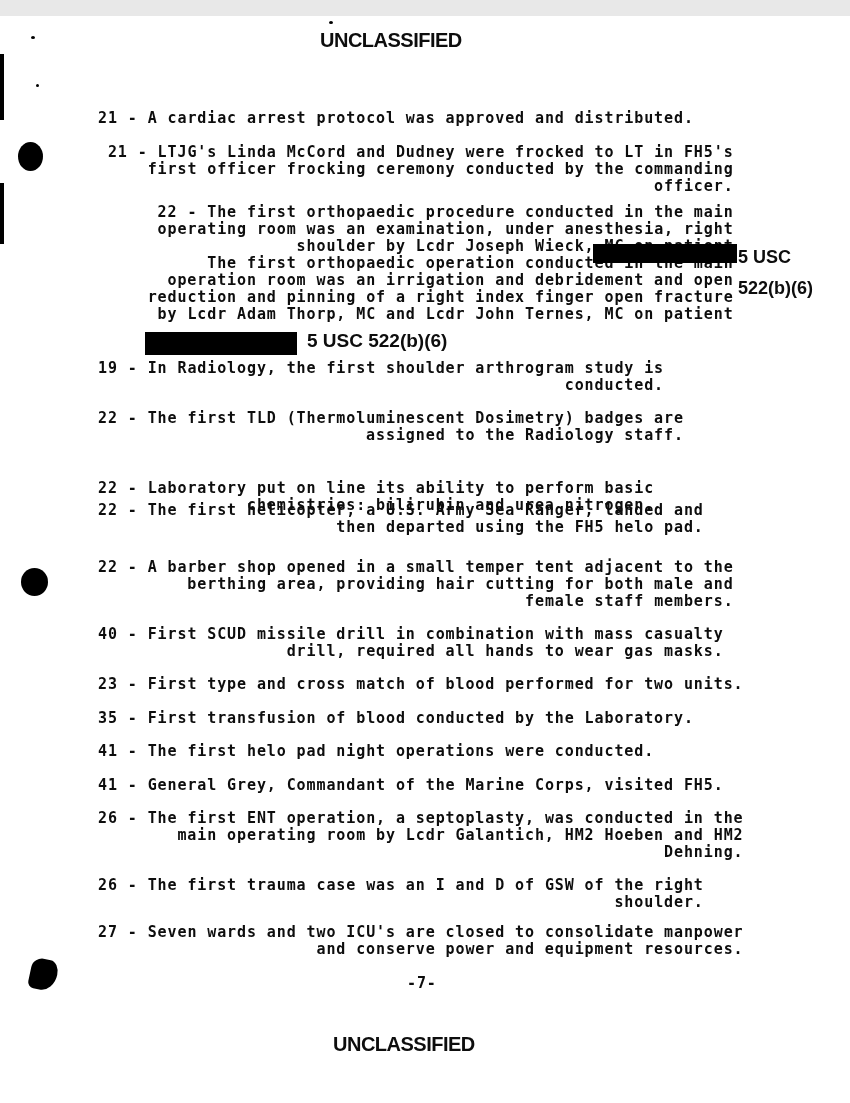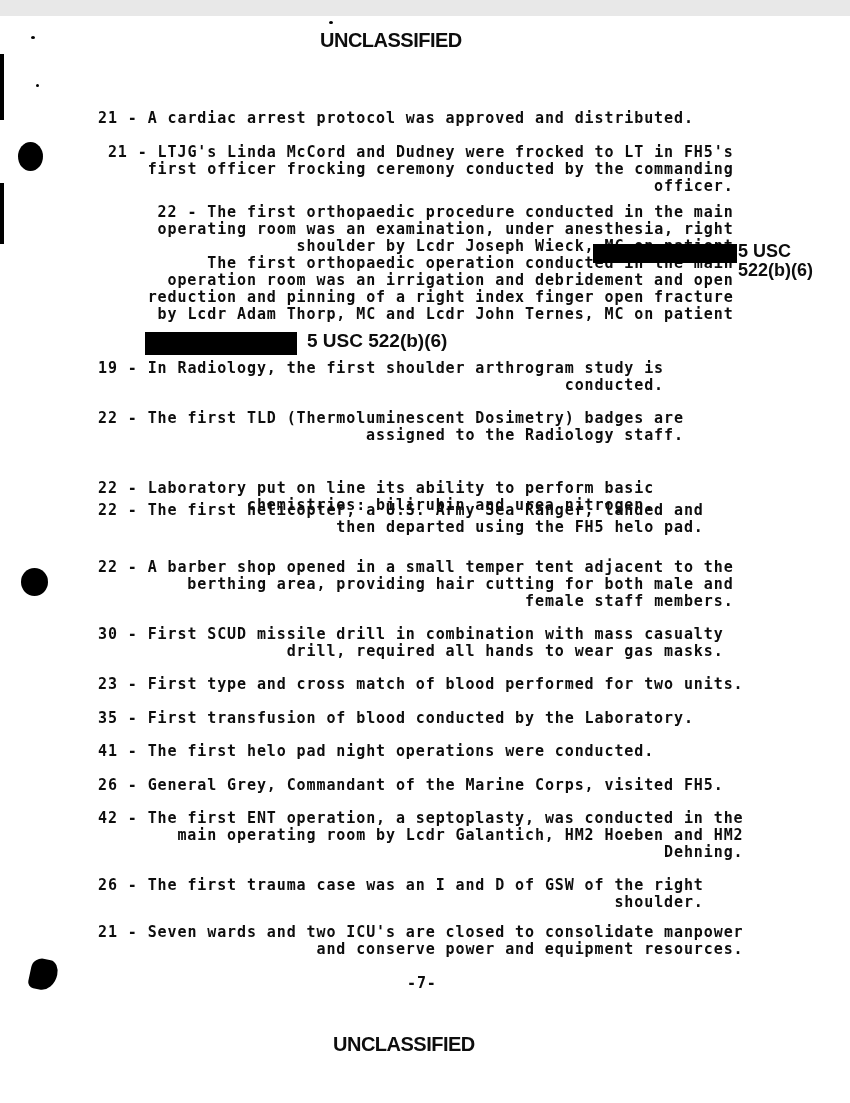--- a/index.html
+++ b/index.html
@@ -47,21 +47,21 @@
   .bar-inline { left: 593px; top: 228px; width: 144px; height: 19px; }
   .bar-block  { left: 145px; top: 316px; width: 152px; height: 23px; }
   
   .statute {
     position: absolute;
     font-family: "Liberation Sans", sans-serif;
     font-weight: bold;
     color: #0d0d0d;
     white-space: pre-line;
   }
-  .statute.margin-note { left: 738px; top: 226px; font-size: 18px; line-height: 19px; }
+  .statute.margin-note { left: 738px; top: 226px; font-size: 18px; line-height: 31px; }
   .statute.inline-note { left: 307px; top: 314px; font-size: 19px; }
   
   .artifact { position: absolute; background: #000000; }
   .edge-bar-1 { left: 0; top: 38px;  width: 4px; height: 66px; }
   .edge-bar-2 { left: 0; top: 167px; width: 4px; height: 61px; }
   .punch { border-radius: 50%; }
   .punch-1 { left: 18px; top: 126px; width: 25px; height: 29px; }
   .punch-2 { left: 21px; top: 552px; width: 27px; height: 28px; }
   .punch-3 {
     left: 30px; top: 943px; width: 27px; height: 31px;
@@ -105,32 +105,32 @@
      conducted.</pre>
       <pre class="entry" style="top: 394px;">22 - The first TLD (Thermoluminescent Dosimetry) badges are
      assigned to the Radiology staff.</pre>
       <pre class="entry" style="top: 464px;">22 - Laboratory put on line its ability to perform basic
      chemistries: bilirubin and urea nitrogen.</pre>
       <pre class="entry" style="top: 486px;">22 - The first helicopter, a U.S. Army Sea Ranger, landed and
      then departed using the FH5 helo pad.</pre>
       <pre class="entry" style="top: 543px;">22 - A barber shop opened in a small temper tent adjacent to the
      berthing area, providing hair cutting for both male and
      female staff members.</pre>
-      <pre class="entry" style="top: 610px;">30 - First SCUD missile drill in combination with mass casualty
+      <pre class="entry" style="top: 610px;">40 - First SCUD missile drill in combination with mass casualty
      drill, required all hands to wear gas masks.</pre>
       <pre class="entry" style="top: 660px;">23 - First type and cross match of blood performed for two units.</pre>
       <pre class="entry" style="top: 694px;">35 - First transfusion of blood conducted by the Laboratory.</pre>
       <pre class="entry" style="top: 727px;">41 - The first helo pad night operations were conducted.</pre>
-      <pre class="entry" style="top: 761px;">26 - General Grey, Commandant of the Marine Corps, visited FH5.</pre>
-      <pre class="entry" style="top: 794px;">42 - The first ENT operation, a septoplasty, was conducted in the
+      <pre class="entry" style="top: 761px;">41 - General Grey, Commandant of the Marine Corps, visited FH5.</pre>
+      <pre class="entry" style="top: 794px;">26 - The first ENT operation, a septoplasty, was conducted in the
      main operating room by Lcdr Galantich, HM2 Hoeben and HM2
      Dehning.</pre>
       <pre class="entry" style="top: 861px;">26 - The first trauma case was an I and D of GSW of the right
      shoulder.</pre>
-      <pre class="entry" style="top: 908px;">21 - Seven wards and two ICU's are closed to consolidate manpower
+      <pre class="entry" style="top: 908px;">27 - Seven wards and two ICU's are closed to consolidate manpower
      and conserve power and equipment resources.</pre>
     </main>
 
   <div class="redaction-bar bar-inline"></div>
   <div class="statute margin-note">5 USC
 522(b)(6)</div>
   <div class="redaction-bar bar-block"></div>
   <div class="statute inline-note">5 USC 522(b)(6)</div>
 
   <pre class="pagenum" style="top: 959px;">-7-</pre>

